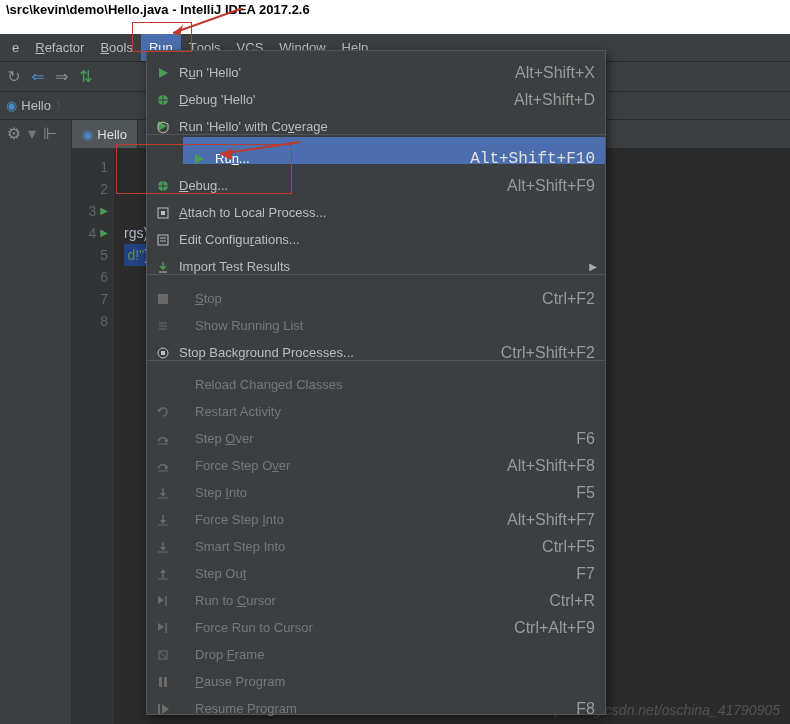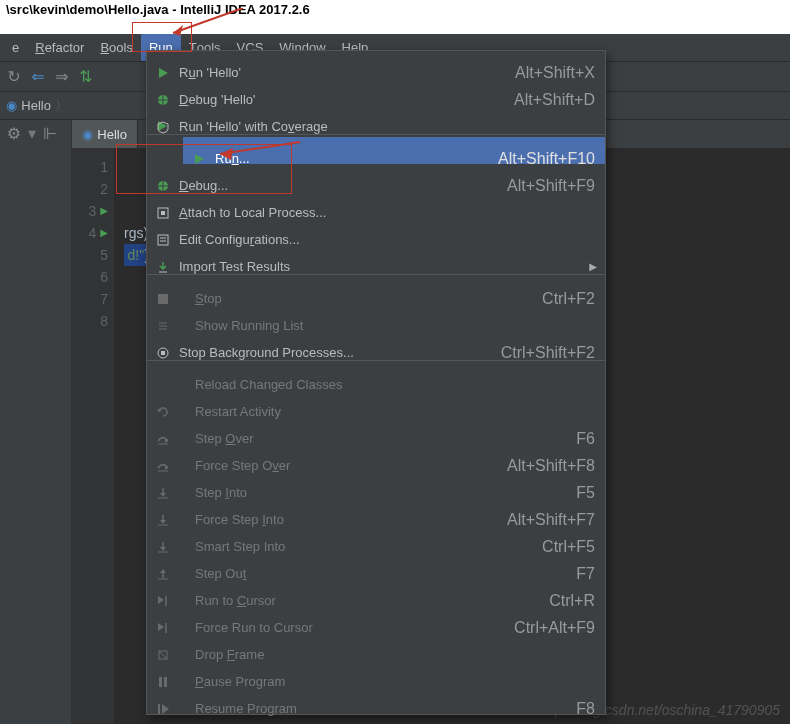--- a/index.html
+++ b/index.html
@@ -31,21 +31,21 @@
   .ident { color: #a9b7c6; }
 
   .dropdown { position: absolute; left: 146px; top: 50px; width: 460px; background: #3c3f41; border: 1px solid #555; box-shadow: 2px 4px 10px rgba(0,0,0,0.5); z-index: 10; }
   .dd-item { display: flex; align-items: center; height: 27px; padding: 16px 10px 0 8px; font-size: 13px; color: #bbb; gap: 8px; position: relative; }
   .dd-item.selected { background: #4b6eaf; color: #fff; margin-left: 36px; }
   .dd-item.disabled { color: #777; gap: 24px; }
   .dd-icon { width: 16px; height: 16px; display: inline-flex; align-items: center; justify-content: center; flex-shrink: 0; }
   .dd-label { flex: 1; }
   .dd-label .u { text-decoration: underline; }
   .dd-shortcut { color: #999; font-size: 16px; }
-  .dd-item.selected .dd-shortcut { color: #e0e0e0; }
+  .dd-item.selected .dd-shortcut { color: #e0e0e0; font-family: Liberation Mono, monospace; }
   .dd-sep { height: 1px; background: #555; margin: 2px 0; }
   .submenu-arrow { position: absolute; right: 8px; color: #aaa; font-size: 10px; }
 
   .watermark { position: absolute; bottom: 6px; right: 10px; color: rgba(200,200,200,0.25); font-size: 14px; font-style: italic; }
 
   .annot-box1 { position: absolute; left: 132px; top: 22px; width: 60px; height: 30px; border: 1px solid #c0392b; pointer-events: none; z-index: 20; }
   .annot-box2 { position: absolute; left: 116px; top: 144px; width: 176px; height: 50px; border: 1px solid #c0392b; pointer-events: none; z-index: 20; }
   .arrow1 { position: absolute; left: 168px; top: 8px; z-index: 20; pointer-events: none; }
   .arrow2 { position: absolute; left: 215px; top: 140px; z-index: 20; pointer-events: none; }
 </style>

